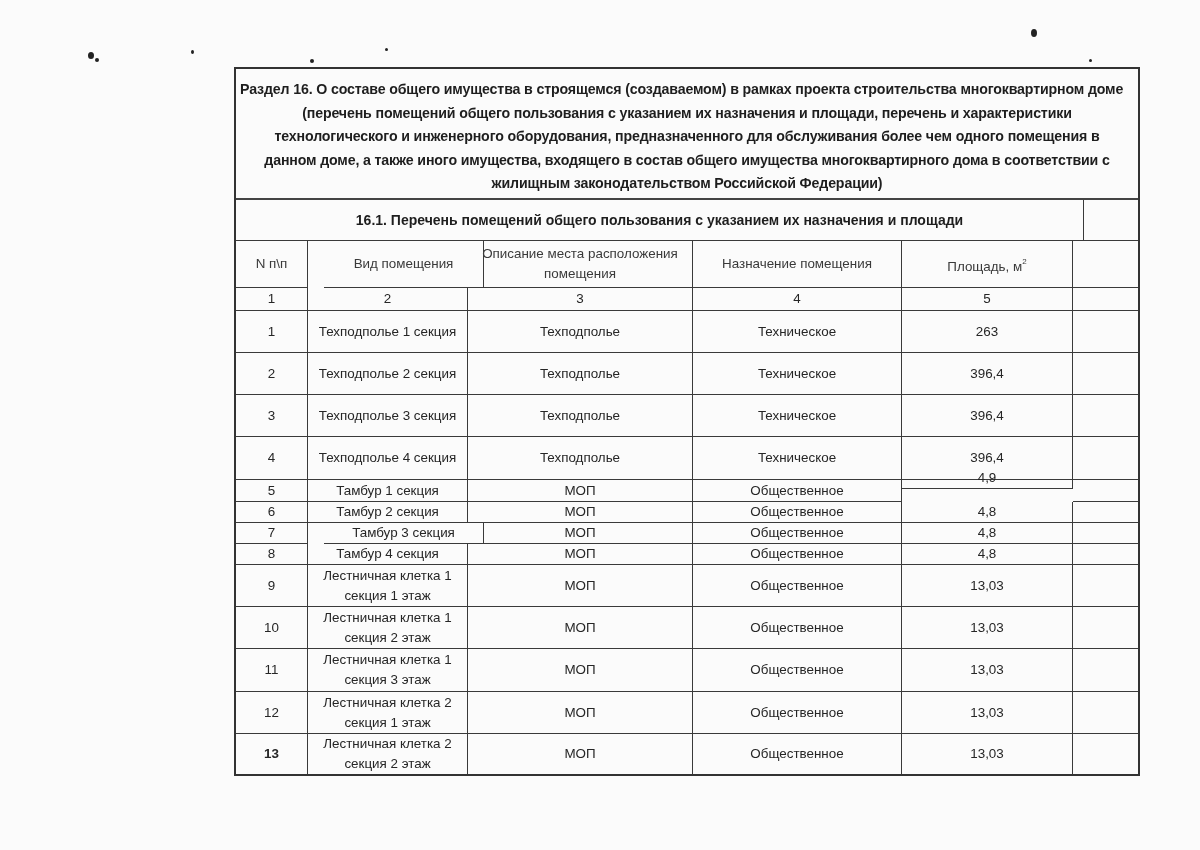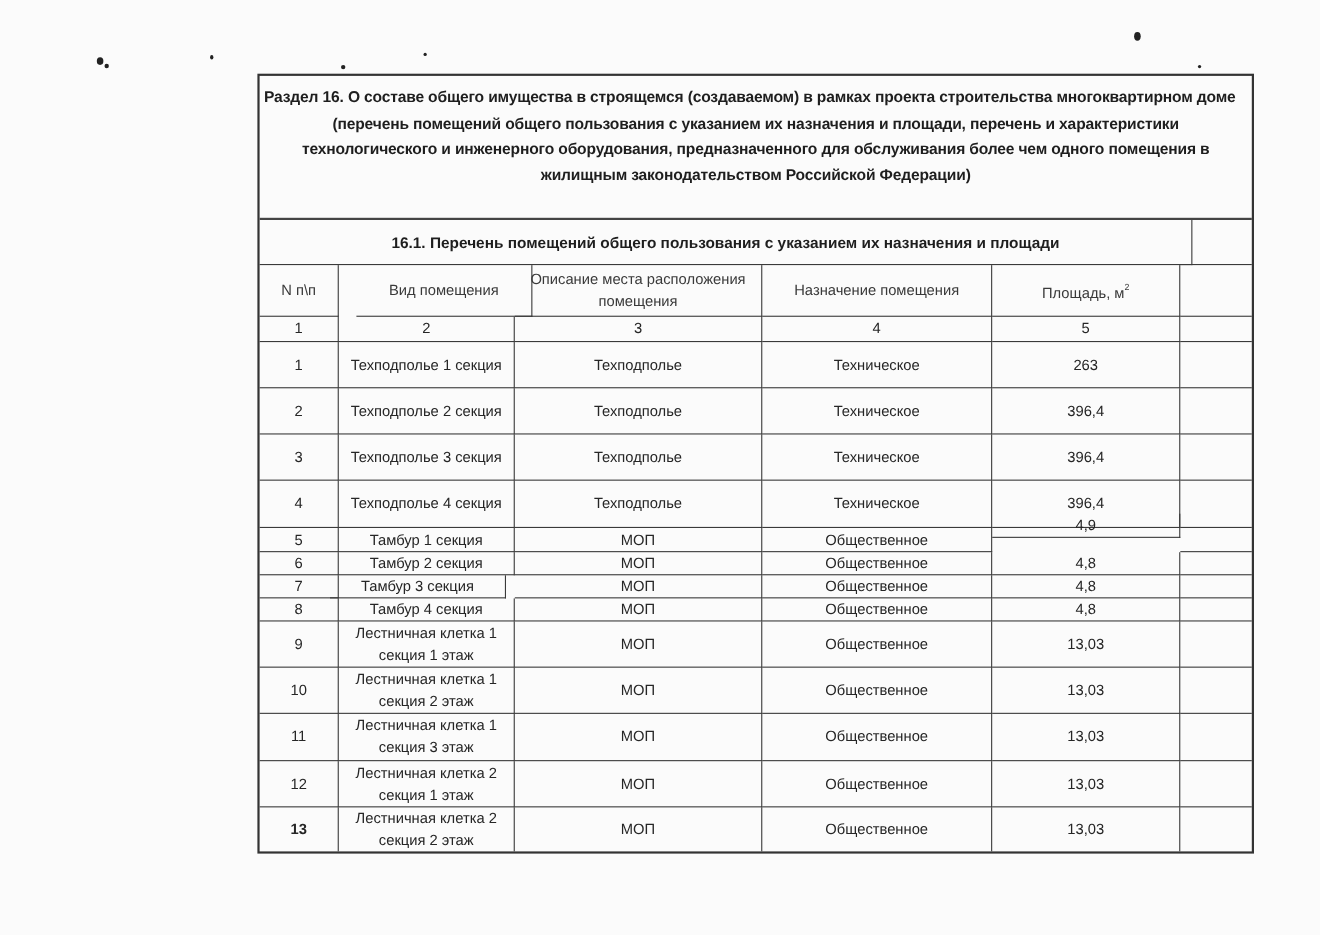--- a/index.html
+++ b/index.html
@@ -43,20 +43,21 @@
 <div class="speck" style="left:310px;top:59px;width:4px;height:4px;"></div>
 <div class="speck" style="left:385px;top:48px;width:3px;height:3px;"></div>
 <div class="speck" style="left:1031px;top:29px;width:6px;height:8px;"></div>
 <div class="speck" style="left:1089px;top:59px;width:3px;height:3px;"></div>
 
 <div class="doc">
   <div class="title">
     <div class="l1">Раздел 16. О составе общего имущества в строящемся (создаваемом) в рамках проекта строительства многоквартирном доме</div>
     <div>(перечень помещений общего пользования с указанием их назначения и площади, перечень и характеристики</div>
     <div>технологического и инженерного оборудования, предназначенного для обслуживания более чем одного помещения в</div>
+    <div>данном доме, а также иного имущества, входящего в состав общего имущества многоквартирного дома в соответствии с</div>
     <div>жилищным законодательством Российской Федерации)</div>
   </div>
 
   <div id="grid">
       <div class="cell sub" style="left: 0px; width: 848px; top: 131px; height: 41px;">
         <span>16.1. Перечень помещений общего пользования с указанием их назначения и площади</span>
       </div>
       <div class="cell noright" style="left: 837px; width: 65px; top: 131px; height: 41px;"></div>
       <div class="cell hdr" style="left: 0px; width: 72px; top: 172px; height: 47px;">
         <span>N п\п</span>
@@ -182,21 +183,21 @@
       <div class="cell" style="left: 457px; width: 209px; top: 433px; height: 21px;">
         <span>Общественное</span>
       </div>
       <div class="cell" style="left: 666px; width: 171px; top: 433px; height: 21px;">
         <span>4,8</span>
       </div>
       <div class="cell noright" style="left: 837px; width: 65px; top: 433px; height: 21px;"></div>
       <div class="cell" style="left: 0px; width: 72px; top: 454px; height: 21px;">
         <span>7</span>
       </div>
-      <div class="cell" style="left: 64px; width: 160px; top: 454px; height: 21px;">
+      <div class="cell" style="left: 88px; width: 160px; top: 454px; height: 21px;">
         <span>Тамбур 3 секция</span>
       </div>
       <div class="cell" style="left: 232px; width: 225px; top: 454px; height: 21px;">
         <span>МОП</span>
       </div>
       <div class="cell" style="left: 457px; width: 209px; top: 454px; height: 21px;">
         <span>Общественное</span>
       </div>
       <div class="cell" style="left: 666px; width: 171px; top: 454px; height: 21px;">
         <span>4,8</span>

